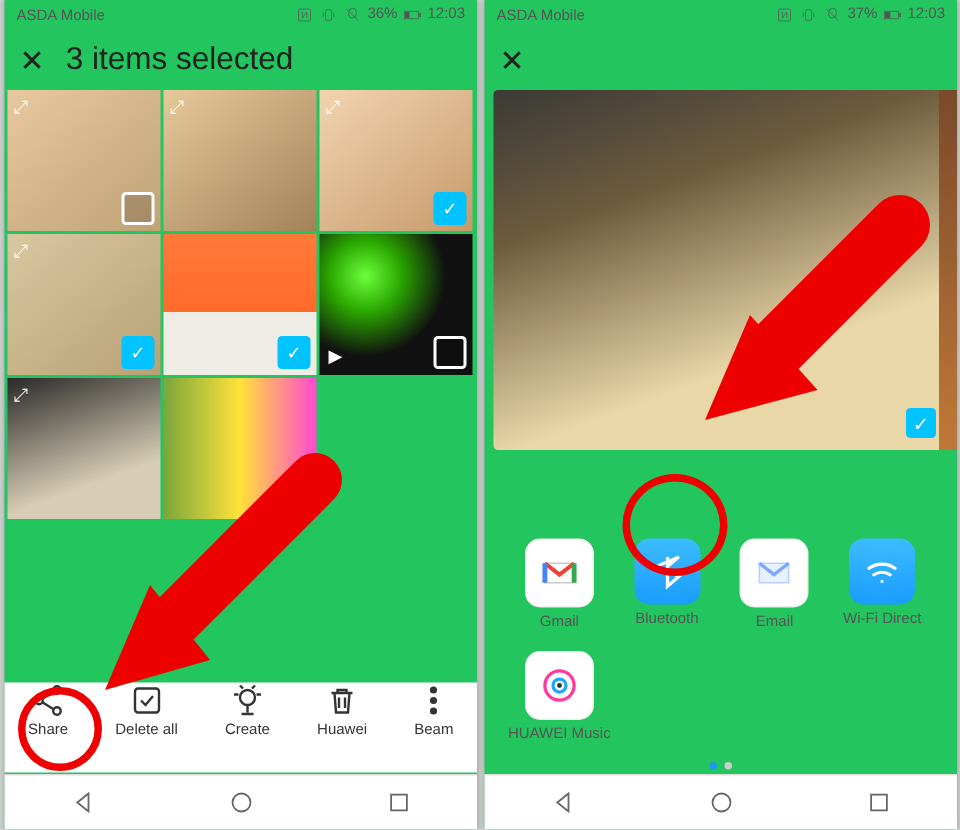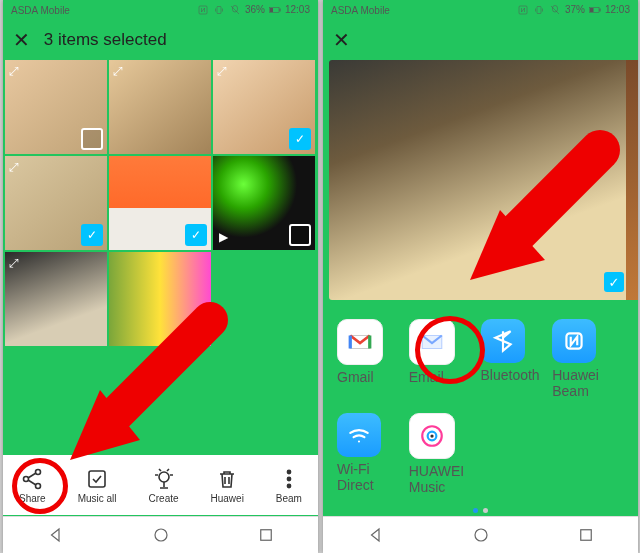--- a/index.html
+++ b/index.html
@@ -7,43 +7,43 @@
   .phone{position:absolute;top:0;width:315px;height:553px;background:#22c55e;box-shadow:0 0 4px rgba(0,0,0,.3);}
   .phone.left{left:3px;}
   .phone.right{left:323px;}
   
   .status{height:20px;display:flex;align-items:center;justify-content:space-between;padding:0 8px;font-size:10px;color:#555;}
   .status .r{display:flex;align-items:flex-start;gap:4px;}
   .status svg{width:12px;height:12px;}
   
   .hdr{height:40px;display:flex;align-items:center;padding:0 10px;gap:14px;}
   .hdr .x{font-size:20px;color:#222;cursor:pointer;}
-  .hdr .ttl{font-size:17px;color:#222;}
+  .hdr .ttl{font-size:21px;color:#222;}
   
   .grid{display:flex;flex-wrap:wrap;gap:2px;padding:0 2px;}
   .cell{position:relative;width:102px;height:94px;background:linear-gradient(135deg,#c9b89a,#8e7a5e);overflow:hidden;}
   .cell .exp{position:absolute;top:4px;left:4px;color:#fff;font-size:12px;}
   .cell .chk{position:absolute;bottom:4px;right:4px;width:18px;height:18px;border-radius:3px;border:2px solid #fff;}
   .cell .chk.on{background:#00c3ff;border-color:#00c3ff;display:flex;align-items:center;justify-content:center;color:#fff;font-size:12px;}
   .cell .chk.off{background:rgba(0,0,0,.15);}
   .cell .play{position:absolute;bottom:6px;left:6px;color:#fff;font-size:12px;}
   
-  .bbar{position:absolute;bottom:38px;left:0;right:0;height:60px;display:flex;justify-content:space-around;align-items:center;background:#fff;}
+  .bbar{position:absolute;bottom:38px;left:0;right:0;height:60px;display:flex;justify-content:space-around;background:#fff;}
   .bitem{display:flex;flex-direction:column;align-items:center;font-size:10px;color:#333;gap:2px;}
   .bitem svg{width:24px;height:24px;stroke:#333;fill:none;stroke-width:1.6;}
   
   .nav{position:absolute;bottom:0;left:0;right:0;height:36px;border-top:1px solid #ddd;display:flex;justify-content:space-around;align-items:center;background:#fff;}
   .nav svg{width:18px;height:18px;stroke:#666;fill:none;stroke-width:1.6;}
   
   .hero{position:relative;margin:0 6px;height:240px;border-radius:3px;background:linear-gradient(160deg,#3a3a36 0%,#6e5b3e 30%,#e9d7a8 70%,#e9d7a8 100%);}
   .hero .chk{position:absolute;bottom:8px;right:8px;width:20px;height:20px;border-radius:3px;background:#00c3ff;display:flex;align-items:center;justify-content:center;color:#fff;font-size:13px;}
   .strip{position:absolute;right:0;top:60px;width:12px;height:240px;background:linear-gradient(#7a4a2a,#c07838);}
   
   .sgrid{position:absolute;left:0;right:0;bottom:52px;display:grid;grid-template-columns:repeat(4,1fr);row-gap:14px;padding:10px 14px 6px;}
-  .sitem{display:flex;flex-direction:column;font-size:14px;color:#555;gap:4px;}
+  .sitem{display:flex;flex-direction:column;align-items:center;font-size:10px;color:#555;gap:4px;}
   .sicon{width:44px;height:44px;border-radius:10px;display:flex;align-items:center;justify-content:center;}
   .sicon svg{width:26px;height:26px;}
   .dots{position:absolute;bottom:40px;left:0;right:0;display:flex;justify-content:center;gap:5px;}
   .dots span{width:5px;height:5px;border-radius:50%;background:#ccc;}
   .dots span.on{background:#2196f3;}
   
   .arrow{position:absolute;pointer-events:none;}
   .ring{position:absolute;border:5px solid #ee0000;border-radius:50%;pointer-events:none;}
 </style>
 </head>
@@ -116,21 +116,21 @@
             <circle cx="18" cy="19" r="2.5"></circle>
             <path d="M8 11l8-5M8 13l8 5"></path>
           </svg>
           <span>Share</span>
         </div>
     <div class="bitem">
           <svg viewBox="0 0 24 24">
             <rect x="4" y="4" width="16" height="16" rx="2"></rect>
             <path d="M8 12l3 3 5-6"></path>
           </svg>
-          <span>Music all</span>
+          <span>Delete all</span>
         </div>
     <div class="bitem">
           <svg viewBox="0 0 24 24">
             <circle cx="12" cy="10" r="5"></circle>
             <path d="M12 15v5M8 21h8M9 4l-2-2M15 4l2-2M6 8l-3 0M18 8l3 0"></path>
           </svg>
           <span>Create</span>
         </div>
     <div class="bitem">
           <svg viewBox="0 0 24 24">
@@ -199,44 +199,35 @@
             <svg viewBox="0 0 24 24">
               <path d="M3 6h18v12H3z" fill="#fff" stroke="#ccc"></path>
               <path d="M3 6l9 7 9-7" fill="none" stroke="#ea4335" stroke-width="2.5"></path>
               <path d="M3 6v12" stroke="#4285f4" stroke-width="3"></path>
               <path d="M21 6v12" stroke="#34a853" stroke-width="3"></path>
             </svg>
           </div>
       <span>Gmail</span>
     </div>
     <div class="sitem">
+      <div class="sicon" style="background:linear-gradient(#3dbcff,#1a9cff);">
+            <svg viewBox="0 0 24 24">
+              <path d="M12 3v18l7-6-14-6 14-6-7 6" fill="none" stroke="#fff" stroke-width="2"></path>
+            </svg>
+          </div>
+      <span>Bluetooth</span>
+    </div>
+    <div class="sitem">
       <div class="sicon" style="background:#fff;border:1px solid #eee;">
             <svg viewBox="0 0 24 24">
               <path d="M3 6h18v12H3z" fill="#e8f1ff" stroke="#b8d0ff"></path>
               <path d="M3 6l9 7 9-7" fill="none" stroke="#7aa8ff" stroke-width="2"></path>
             </svg>
           </div>
       <span>Email</span>
-    </div>
-    <div class="sitem">
-      <div class="sicon" style="background:linear-gradient(#3dbcff,#1a9cff);">
-            <svg viewBox="0 0 24 24">
-              <path d="M12 3v18l7-6-14-6 14-6-7 6" fill="none" stroke="#fff" stroke-width="2"></path>
-            </svg>
-          </div>
-      <span>Bluetooth</span>
-    </div>
-    <div class="sitem">
-      <div class="sicon" style="background:linear-gradient(#3dbcff,#1a9cff);">
-            <svg viewBox="0 0 24 24">
-              <rect x="5" y="5" width="14" height="14" rx="3" fill="none" stroke="#fff" stroke-width="2"></rect>
-              <path d="M9 8v8l6-8v8" fill="none" stroke="#fff" stroke-width="2"></path>
-            </svg>
-          </div>
-      <span>Huawei Beam</span>
     </div>
     <div class="sitem">
       <div class="sicon" style="background:linear-gradient(#3dbcff,#1a9cff);">
             <svg viewBox="0 0 24 24">
               <path d="M4 10a14 14 0 0116 0M7 14a9 9 0 0110 0M12 18h0" fill="none" stroke="#fff" stroke-width="2" stroke-linecap="round"></path>
             </svg>
           </div>
       <span>Wi-Fi Direct</span>
     </div>
     <div class="sitem">

